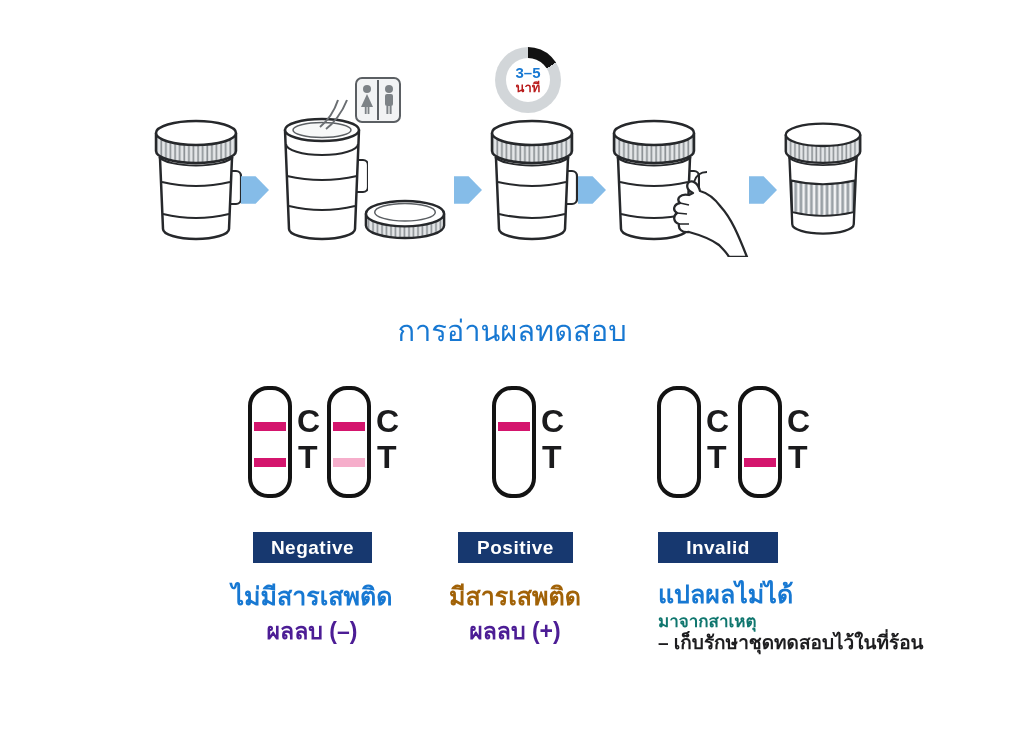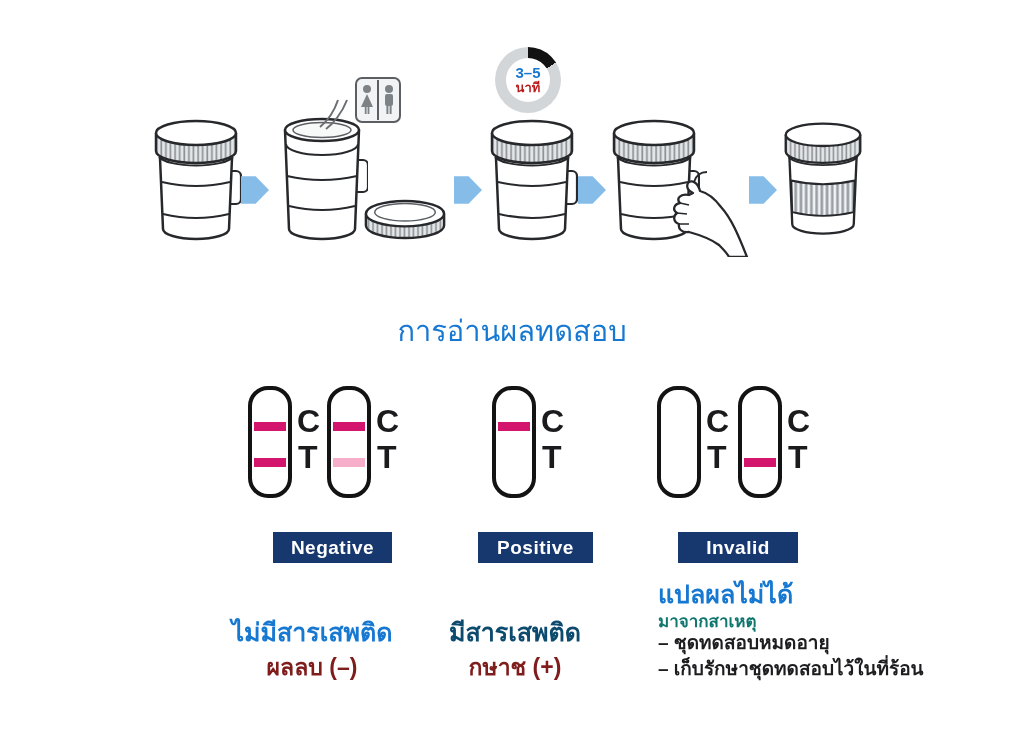--- a/index.html
+++ b/index.html
@@ -31,24 +31,24 @@
   .strip { position:absolute; top:386px; width:44px; height:112px;
            border:4px solid #131313; border-radius:20px; background:#fff; }
   .strip .line { position:absolute; left:2px; right:2px; height:9px; }
   .ct { position:absolute; font-size:32px; font-weight:bold; color:#1b1b1d; line-height:1; }
   .ct.c { top:405px; }
   .ct.t { top:441px; }
 
   
   .badge { position:absolute; top:532px; height:31px; color:#fff; font-weight:bold;
            font-size:19px; display:flex; align-items:center; justify-content:center;
-           letter-spacing:.5px;margin-left:20px; }
+           letter-spacing:.5px; }
   .r-title { position:absolute; font-size:25px; font-weight:bold; }
-  .r-sub   { position:absolute; font-size:23px; font-weight:bold; color:#7f1d1d; }
-  .center  { text-align:center;margin-top:36px; }
+  .r-sub   { position:absolute; font-size:23px; font-weight:bold; color:#4c1d95; }
+  .center  { text-align:center; }
   .causes-h { position:absolute; left:658px; top:607px; font-size:17px; font-weight:700; color:#0f766e; }
   .causes   { position:absolute; left:658px; top:630px; font-size:19px; font-weight:600;
               color:#1d1d1f; line-height:26px; }
 </style>
 </head>
 <body>
 
 <svg width="0" height="0" style="position:absolute" aria-hidden="true">
   <defs>
     <pattern id="ribs" width="4.6" height="10" patternUnits="userSpaceOnUse">
@@ -200,23 +200,22 @@
   <span class="ct c" style="left:787px">C</span>
   <span class="ct t" style="left:788px">T</span>
 
   <div class="badge" style="left: 253px; width: 119px; background: rgb(23, 56, 111);">Negative</div>
   <div class="badge" style="left: 458px; width: 115px; background: rgb(23, 56, 111); text-align: center;">Positive</div>
   <div class="badge" style="left: 658px; width: 120px; background: rgb(23, 56, 111);">Invalid</div>
 
   <div class="r-title center" style="left: 230px; top: 576px; width: 164px; color: rgb(23, 120, 210);">ไม่มีสารเสพติด</div>
   <div class="r-sub center" style="left:230px; top:613px; width:164px">ผลลบ (–)</div>
 
-  <div class="r-title center" style="left: 433px; top: 576px; width: 164px; color: #0c4a6e;">มีสารเสพติด</div>
-  <div class="r-sub center" style="left:433px; top:613px; width:164px">กษาช (+)</div>
+  <div class="r-title center" style="left: 433px; top: 576px; width: 164px; color: #a16207;">มีสารเสพติด</div>
+  <div class="r-sub center" style="left:433px; top:613px; width:164px">ผลลบ (+)</div>
 
   <div class="r-title" style="left: 658px; top: 574px; color: rgb(23, 120, 210);">แปลผลไม่ได้</div>
   <div class="causes-h">มาจากสาเหตุ</div>
   <div class="causes">
-    <div>– ชุดทดสอบหมดอายุ</div>
     <div>– เก็บรักษาชุดทดสอบไว้ในที่ร้อน</div>
   </div>
 
 </div>
 
 </body></html>

